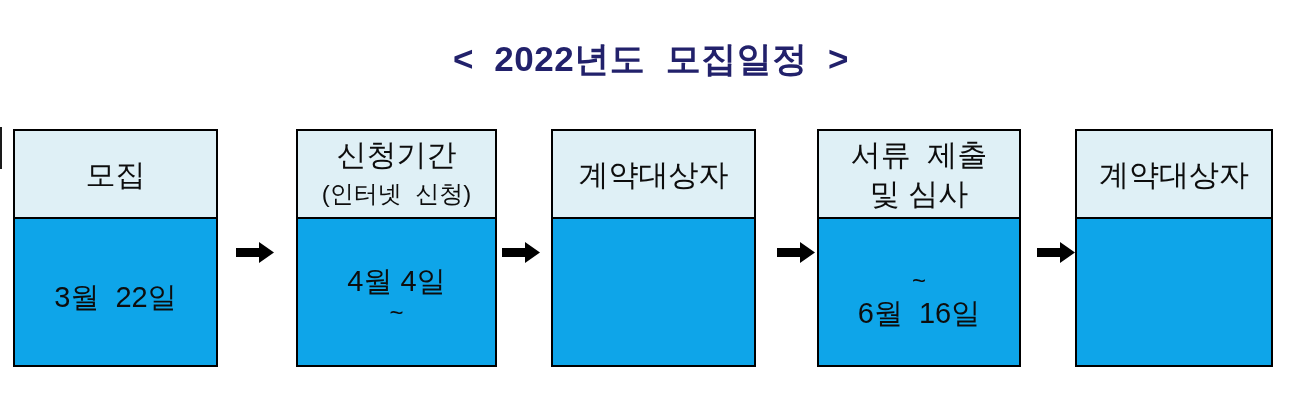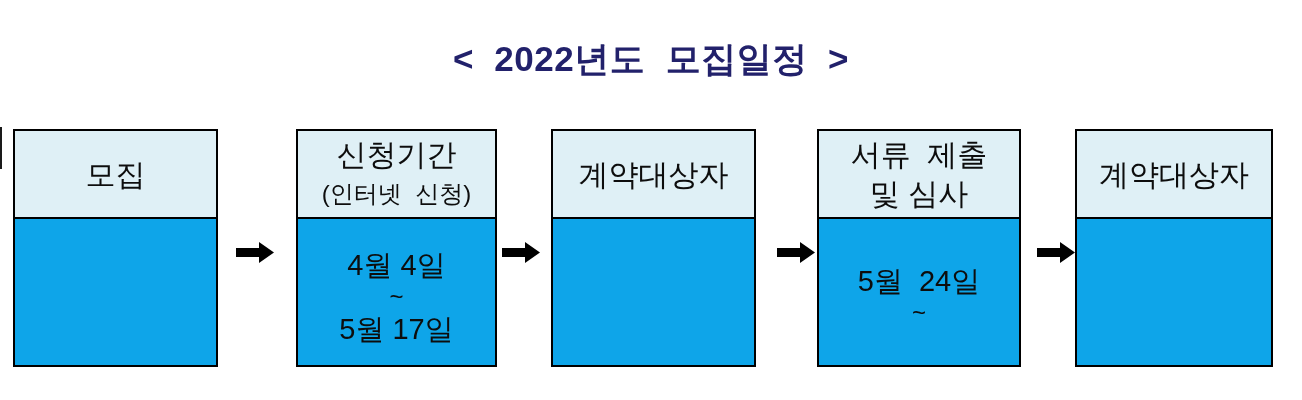--- a/index.html
+++ b/index.html
@@ -103,37 +103,40 @@
 <div class="canvas">
 
   <div class="title">&lt;  2022년도  모집일정  &gt;</div>
 
   <div class="edge-frag"></div>
 
   <section class="step step-1">
     <div class="step-header">
       <div class="hline hline-1">모집</div>
     </div>
+    <div class="step-body">
+      <div class="bline">3월  22일</div>
+
+    </div>
   </section>
 
   <div class="arrow arrow-1">
     <svg width="38" height="21" viewBox="0 0 38 21" xmlns="http://www.w3.org/2000/svg">
       <path d="M0,6 L23,6 L23,0 L38,10.5 L23,21 L23,15 L0,15 Z" fill="#000000"></path>
     </svg>
   </div>
 
   <section class="step step-2">
     <div class="step-header">
       <div class="hline hline-1">신청기간</div>
       <div class="hline hline-2">(인터넷  신청)</div>
     </div>
     <div class="step-body">
       <div class="bline">4월 4일</div>
       <div class="bline bline-tilde">~</div>
-      <div class="bline">5월 17일</div>
     </div>
   </section>
 
   <div class="arrow arrow-2">
     <svg width="38" height="21" viewBox="0 0 38 21" xmlns="http://www.w3.org/2000/svg">
       <path d="M0,6 L23,6 L23,0 L38,10.5 L23,21 L23,15 L0,15 Z" fill="#000000"></path>
     </svg>
   </div>
 
   <section class="step step-3">
@@ -147,22 +150,22 @@
       <path d="M0,6 L23,6 L23,0 L38,10.5 L23,21 L23,15 L0,15 Z" fill="#000000"></path>
     </svg>
   </div>
 
   <section class="step step-4">
     <div class="step-header">
       <div class="hline hline-1">서류  제출</div>
       <div class="hline hline-2">및 심사</div>
     </div>
     <div class="step-body">
-      <div class="bline">5월  24일</div>
       <div class="bline bline-tilde">~</div>
+      <div class="bline">6월  16일</div>
     </div>
   </section>
 
   <div class="arrow arrow-4">
     <svg width="38" height="21" viewBox="0 0 38 21" xmlns="http://www.w3.org/2000/svg">
       <path d="M0,6 L23,6 L23,0 L38,10.5 L23,21 L23,15 L0,15 Z" fill="#000000"></path>
     </svg>
   </div>
 
   <section class="step step-5">

